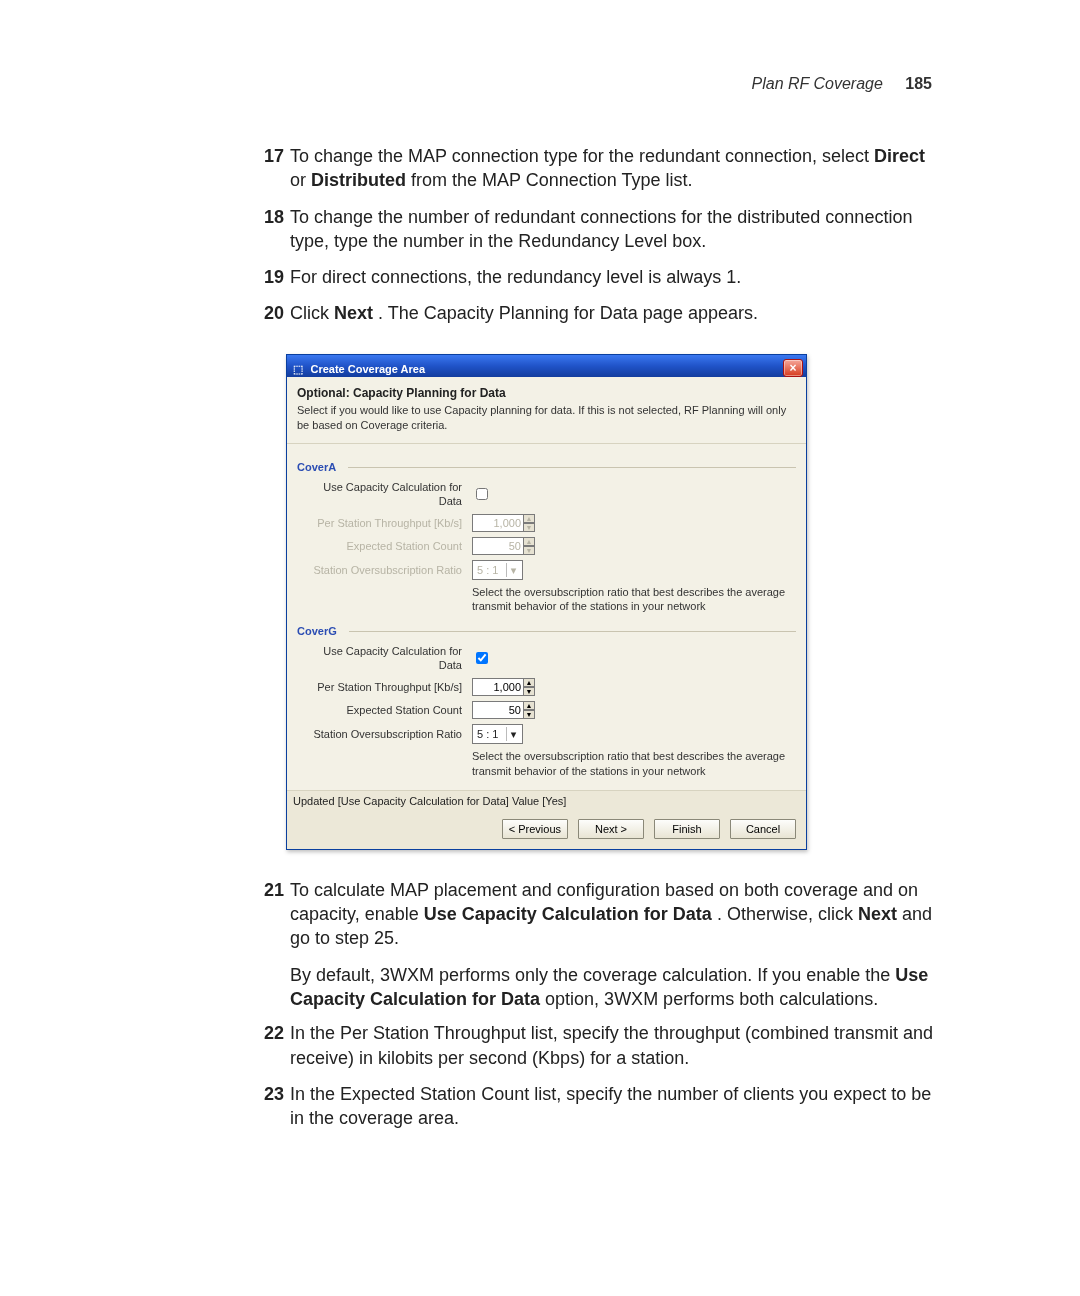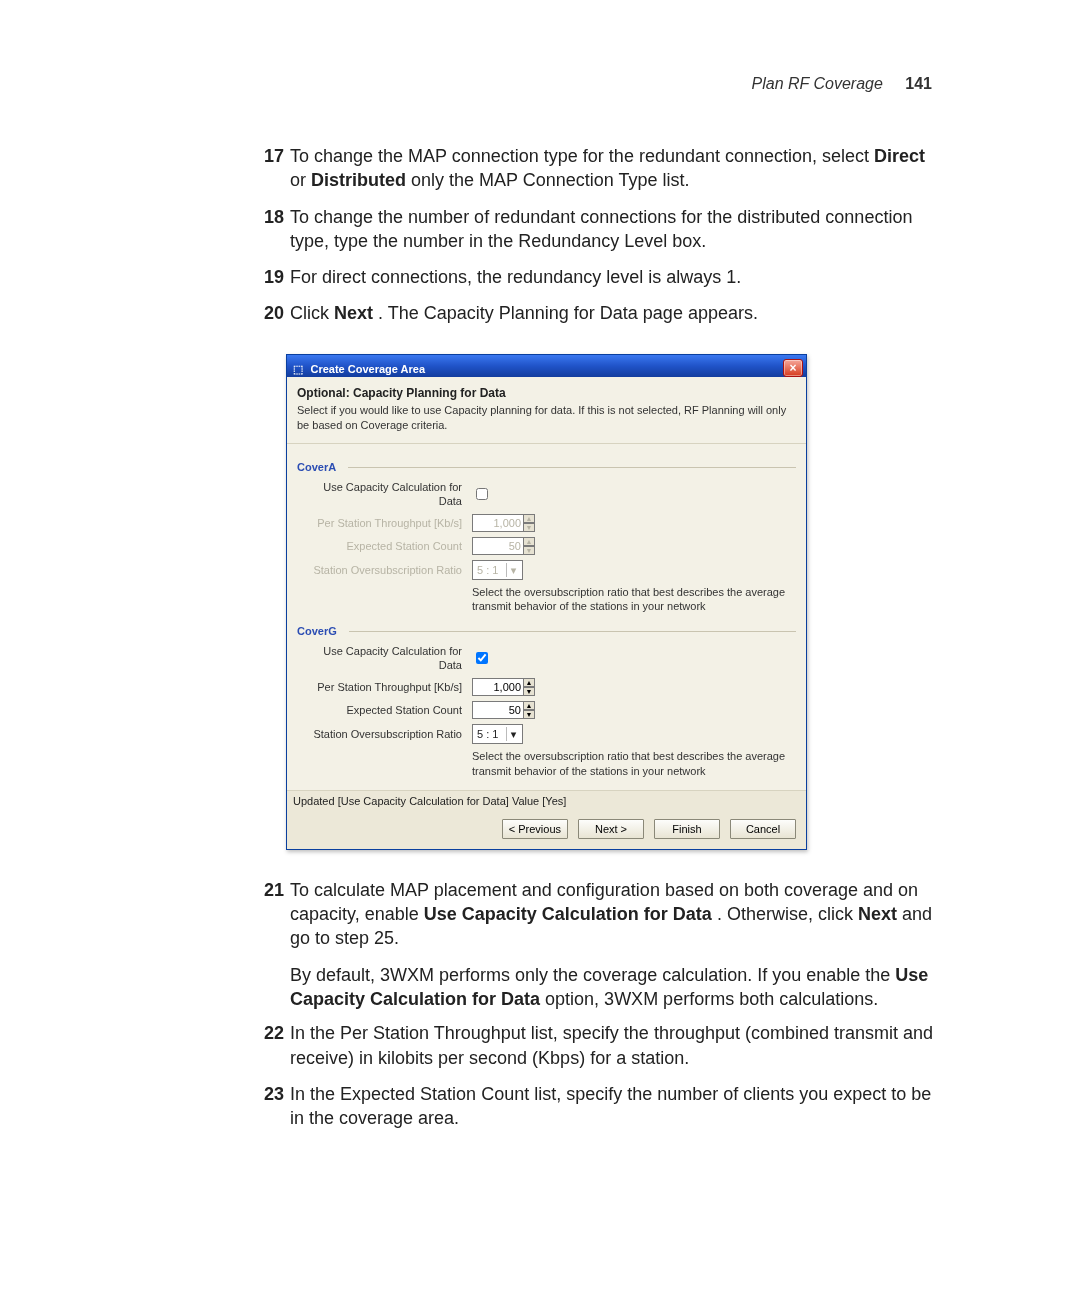--- a/index.html
+++ b/index.html
@@ -120,33 +120,33 @@
   .after-dialog { margin-top: 6px; }
   .para { margin: 10px 0; }
 </style>
 </head>
 <body>
 
 <div class="page">
 
   <div class="running-head">
     <span class="sec-title">Plan RF Coverage</span>
-    <span class="page-no">141</span>
+    <span class="page-no">185</span>
   </div>
 
   <div class="content">
 
     <div class="step">
       <span class="step-num">17</span>
       <span class="step-body">
         <span>To change the MAP connection type for the redundant connection, select </span>
         <b>Direct</b>
         <span> or </span>
         <b>Distributed</b>
-        <span> only the MAP Connection Type list.</span>
+        <span> from the MAP Connection Type list.</span>
       </span>
     </div>
 
     <div class="step">
       <span class="step-num">18</span>
       <span class="step-body">To change the number of redundant connections for the distributed connection type, type the number in the Redundancy Level box.</span>
     </div>
 
     <div class="step">
       <span class="step-num">19</span>

